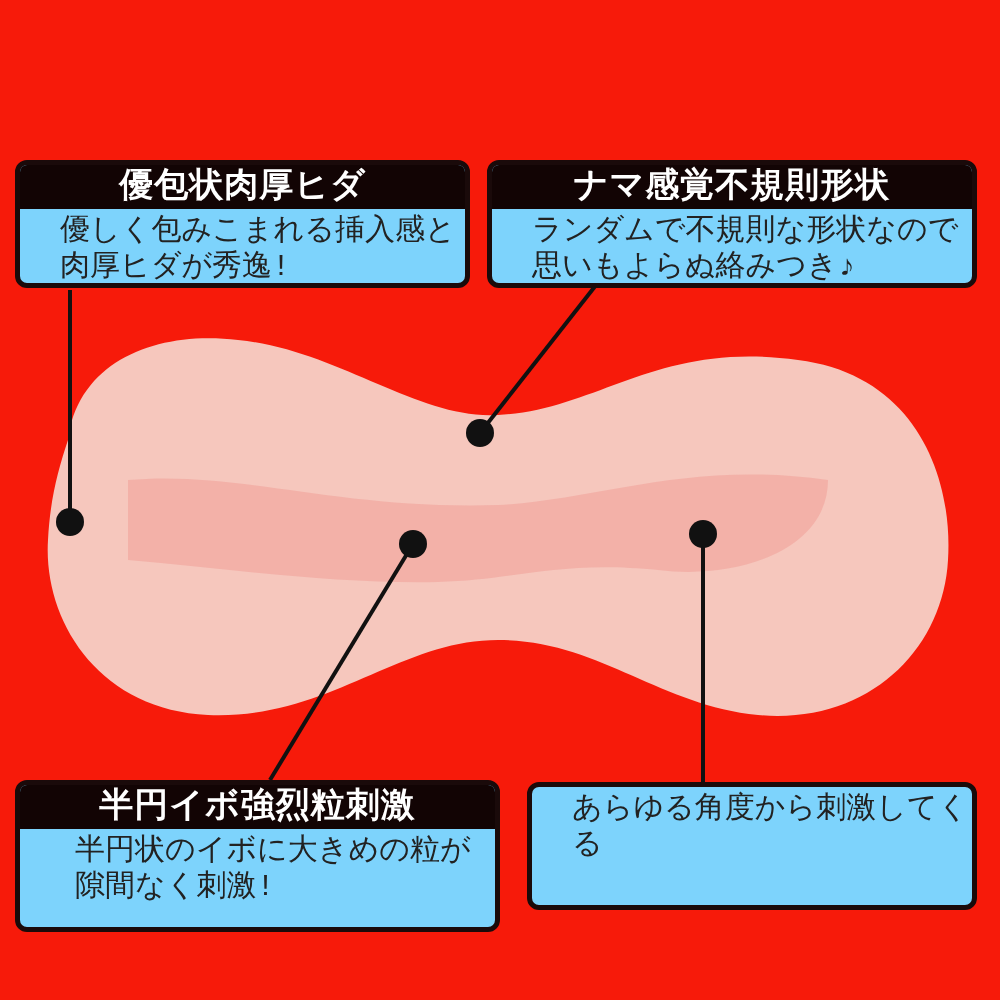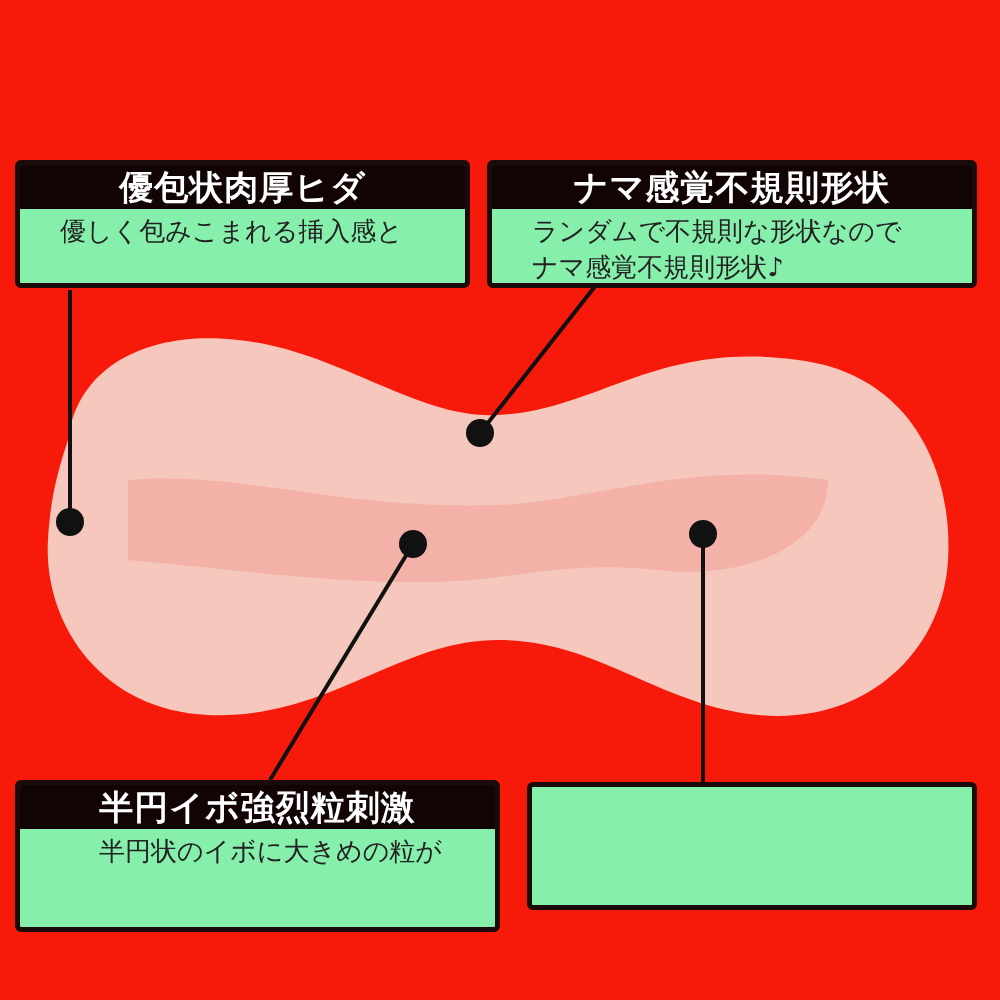--- a/index.html
+++ b/index.html
@@ -6,39 +6,40 @@
     body {
       width: 1000px; height: 1000px; position: relative; overflow: hidden;
       background: #f71a0a;
       font-family: "DejaVu Sans", sans-serif;
     }
     .shape {
       position: absolute; left: 38px; top: 320px; width: 920px; height: 410px;
     }
     .callout {
       position: absolute;
-      background: #86efac;
+      background: #7dd3fc;
       border: 5px solid #1a0a0a;
-      border-radius: 6px;
+      border-radius: 12px;
       overflow: hidden;
       box-sizing: border-box;
+      font-family: Liberation Mono, monospace;
     }
     .callout .title {
       background: #120404;
       color: #ffffff;
       font-weight: bold;
       font-size: 34px;
       text-align: center;
       height: 44px;
       line-height: 44px;
       letter-spacing: 1px;
     }
     .callout .body {
       color: #222;
-      font-size: 26px;
+      font-size: 30px;
       line-height: 36px;
       padding: 4px 0 0 40px;
     }
     .lines { position: absolute; left: 0; top: 0; width: 1000px; height: 1000px; pointer-events: none; }
   </style>
 </head>
 <body>
 
 <svg class="shape" viewBox="0 0 920 410">
   <path d="M30 120 C 40 40, 120 10, 200 20 C 300 30, 380 100, 460 95 C 560 90, 620 20, 760 40 C 880 55, 915 160, 910 240 C 905 330, 830 405, 720 395 C 620 385, 560 320, 460 320 C 360 320, 290 400, 170 395 C 60 390, 5 300, 10 220 C 12 180, 20 150, 30 120 Z" fill="#f6c7bd"></path>
@@ -53,34 +54,37 @@
   <line x1="413" y1="544" x2="270" y2="780" stroke="#111" stroke-width="4"></line>
   <circle cx="413" cy="544" r="14" fill="#111"></circle>
   <line x1="703" y1="534" x2="703" y2="783" stroke="#111" stroke-width="4"></line>
   <circle cx="703" cy="534" r="14" fill="#111"></circle>
 </svg>
 
 <div class="callout" style="left:15px; top:160px; width:455px; height:128px;">
   <div class="title">優包状肉厚ヒダ</div>
   <div class="body">
     <div>優しく包みこまれる挿入感と</div>
+    <div>肉厚ヒダが秀逸!</div>
   </div>
 </div>
 
 <div class="callout" style="left:487px; top:160px; width:490px; height:128px;">
   <div class="title">ナマ感覚不規則形状</div>
   <div class="body" style="">
     <div>ランダムで不規則な形状なので</div>
-    <div>ナマ感覚不規則形状♪</div>
+    <div>思いもよらぬ絡みつき♪</div>
   </div>
 </div>
 
 <div class="callout" style="left:15px; top:780px; width:485px; height:152px;">
   <div class="title">半円イボ強烈粒刺激</div>
-  <div class="body" style="padding-left:55px;margin-left:24px;">
+  <div class="body" style="padding-left:55px;">
     <div>半円状のイボに大きめの粒が</div>
+    <div>隙間なく刺激!</div>
   </div>
 </div>
 
 <div class="callout" style="left:527px; top:782px; width:450px; height:128px;">
   <div class="body">
+    <div>あらゆる角度から刺激してくる</div>
   </div>
 </div>
 
 </body></html>

